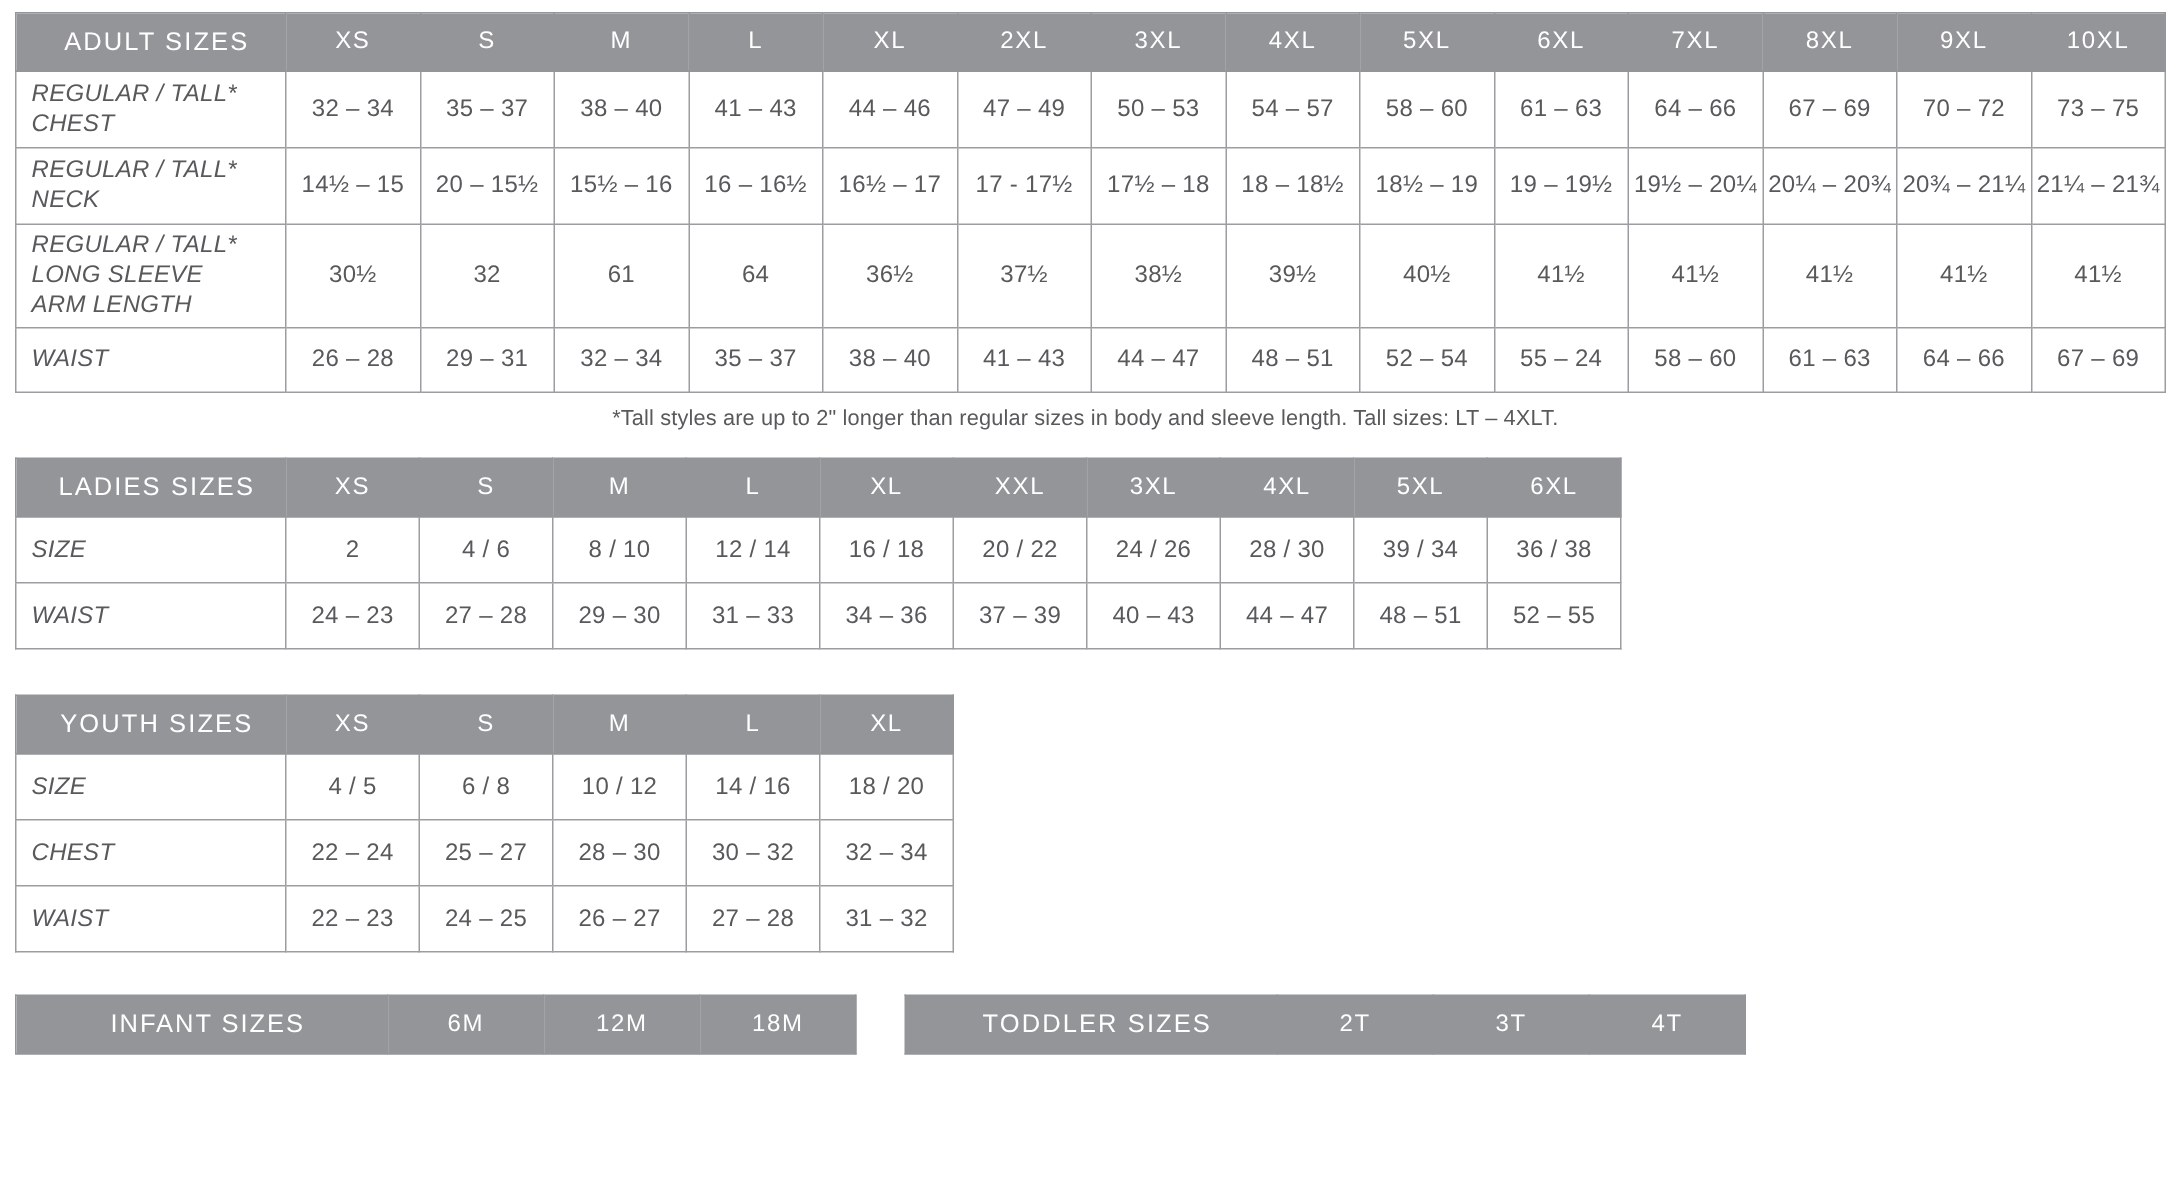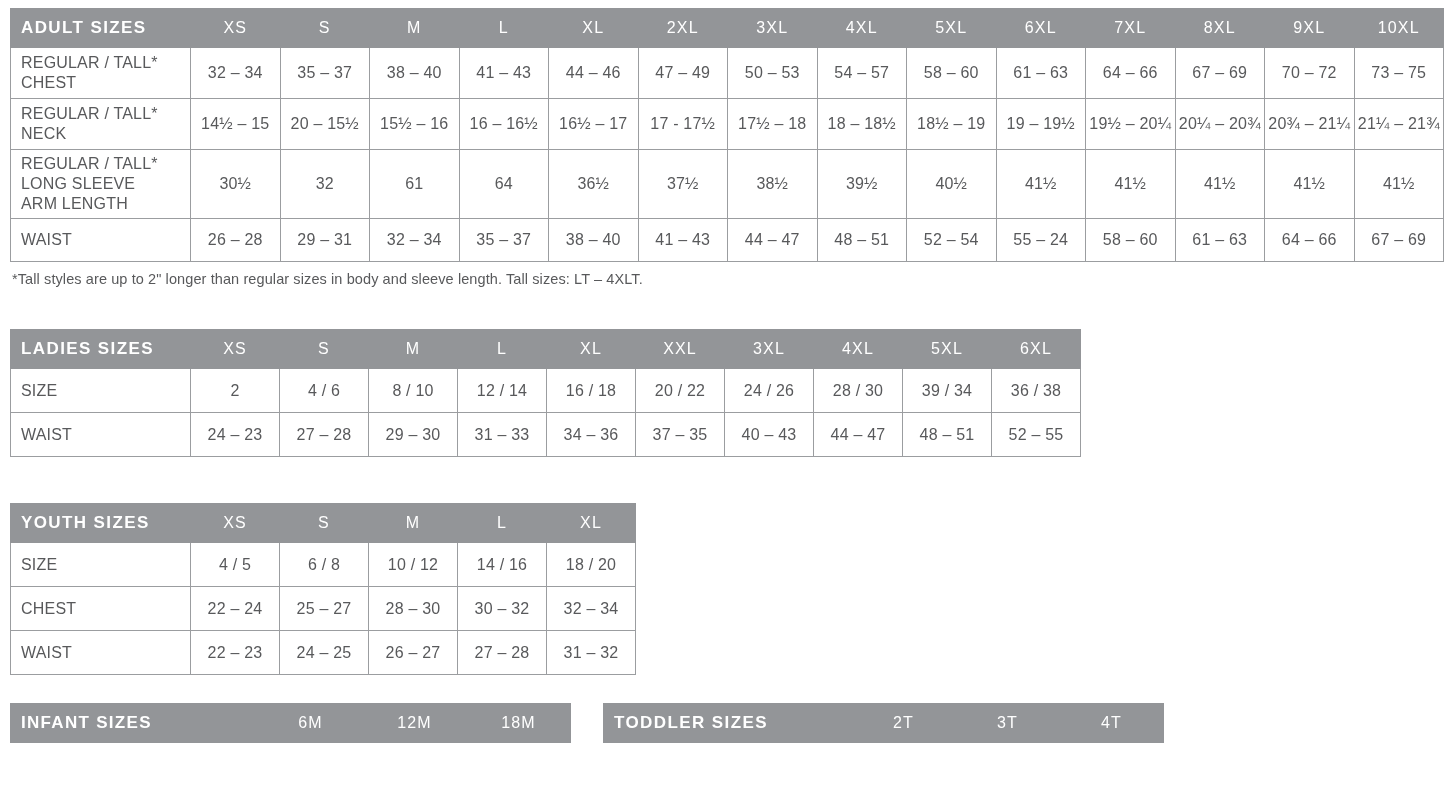--- a/index.html
+++ b/index.html
@@ -40,46 +40,48 @@
   
   table.size-table thead th {
     background: #939598;
     color: #ffffff;
     border: 1px solid #939598;
     height: 30px;
     font-size: 16px;
     letter-spacing: 1.1px;
   }
   table.size-table thead th.title {
-    text-align: left;
+    text-align: center;
     padding-left: 10px;
-    font-weight: bold;
+    font-weight: normal;
     font-size: 17px;
     letter-spacing: 1.4px;
   }
   table.size-table tbody td.rowlabel {
     text-align: left;
     padding-left: 10px;
     line-height: 1.25;
     letter-spacing: 0.2px;
+    font-style: italic;
   }
 
   
   #adult-table { width: 1424px; }
   #adult-table col.lab { width: 180px; }
   #adult-table col.c   { width: 89.5px; }
   #adult-table tbody td { height: 34px; }
   #adult-table tbody tr.two-line td { height: 42px; }
   #adult-table tbody tr.three-line td { height: 58px; }
 
   .footnote {
     font-size: 14.5px;
     color: #58595b;
     margin: 9px 0 0 2px;
     letter-spacing: 0.1px;
+    text-align: center;
   }
 
   
   #ladies-table { width: 1070px; }
   #ladies-table col.lab { width: 180px; }
   #ladies-table col.c   { width: 89px; }
   #ladies-table tbody td { height: 35px; }
 
   
   #youth-table { width: 625px; }
@@ -95,22 +97,22 @@
   }
   #infant-table { width: 560px; }
   #infant-table col.lab { width: 248px; }
   #infant-table col.c   { width: 104px; }
   #infant-table thead th.title { letter-spacing: 1.3px; }
 
   #toddler-table { width: 560px; }
   #toddler-table col.lab { width: 248px; }
   #toddler-table col.c   { width: 104px; }
 
-  .mt-ladies { margin-top: 42px; }
-  .mt-youth  { margin-top: 46px; }
+  .mt-ladies { margin-top: 18px; }
+  .mt-youth  { margin-top: 30px; }
 </style>
 </head>
 <body>
 
 <div class="page">
 
   <table class="size-table" id="adult-table">
     <colgroup>
       <col class="lab">
         <col class="c">
@@ -264,21 +266,21 @@
         <td>39 / 34</td>
         <td>36 / 38</td>
       </tr>
       <tr>
         <td class="rowlabel">WAIST</td>
         <td>24 – 23</td>
         <td>27 – 28</td>
         <td>29 – 30</td>
         <td>31 – 33</td>
         <td>34 – 36</td>
-        <td>37 – 35</td>
+        <td>37 – 39</td>
         <td>40 – 43</td>
         <td>44 – 47</td>
         <td>48 – 51</td>
         <td>52 – 55</td>
       </tr>
     </tbody>
   </table>
 
   <table class="size-table mt-youth" id="youth-table">
     <colgroup>

